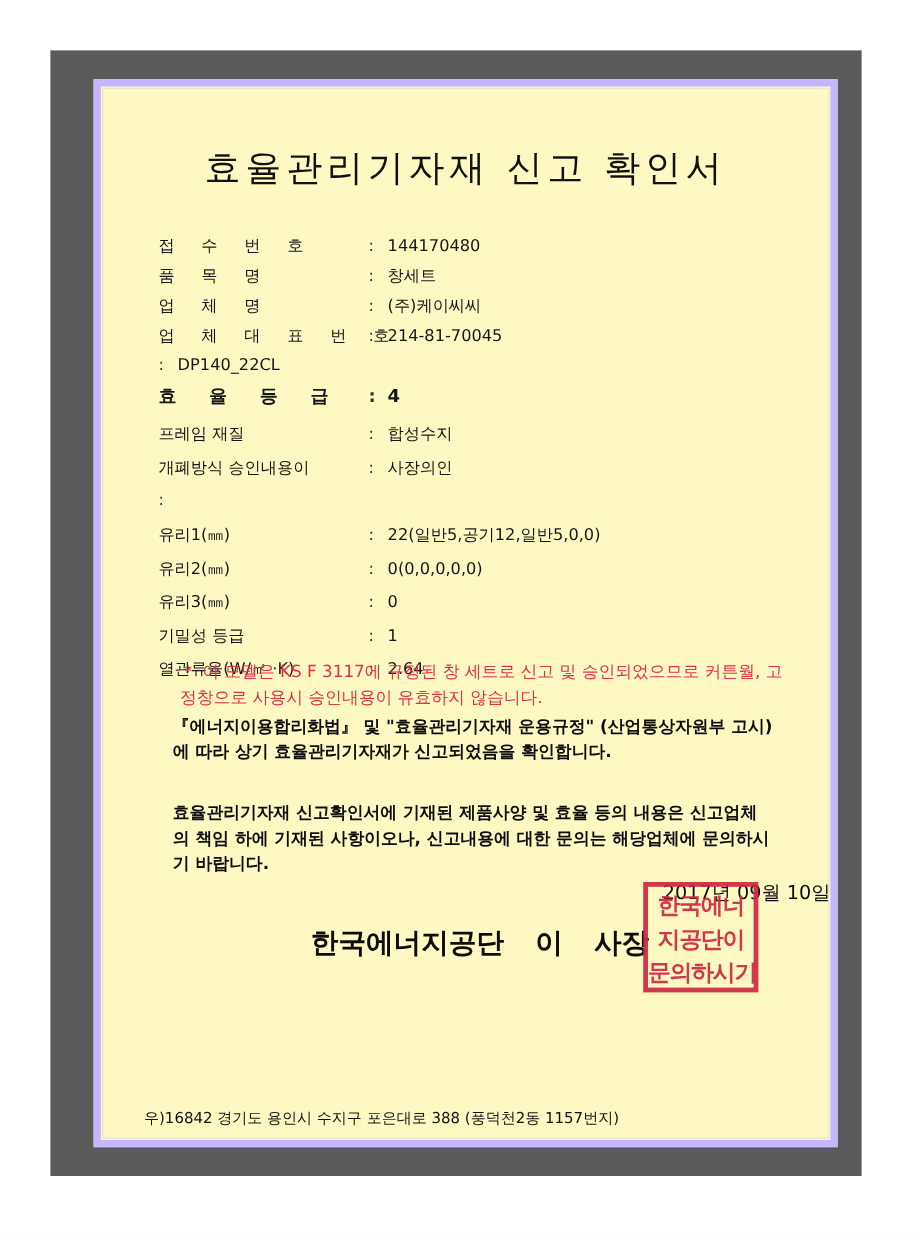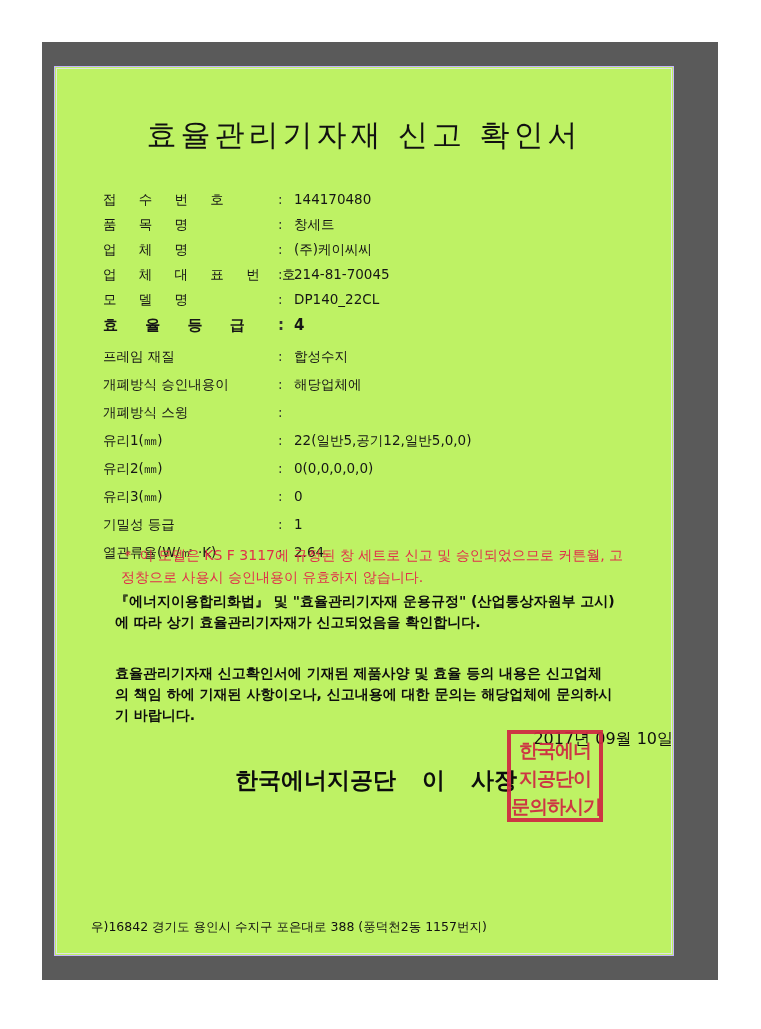--- a/index.html
+++ b/index.html
@@ -11,24 +11,24 @@
   }
   .page-frame{
     position:absolute;
     left:42px;top:42px;
     width:676px;height:938px;
     background:#5a5a5a;
     box-sizing:border-box;
   }
   .paper{
     position:absolute;
-    left:12px;top:24px;
+    left:36px;top:24px;
     width:620px;height:890px;
-    background:#bef264;
-    border:1px solid #c4b5fd;
+    background:#fef9c3;
+    border:6px solid #c4b5fd;
     box-sizing:border-box;
     overflow:hidden;
   }
   .paper-inner{
     position:absolute;
     left:1px;top:1px;right:1px;bottom:1px;
     border:1px solid #e2e2e2;
     box-sizing:border-box;
   }
 
@@ -170,41 +170,39 @@
         <span class="field-label spaced">업    체    명</span>
         <span class="field-colon">:</span>
         <span class="field-value">(주)케이씨씨</span>
       </div>
       <div class="field-row tight">
         <span class="field-label spaced">업 체 대 표 번 호</span>
         <span class="field-colon">:</span>
         <span class="field-value">214-81-70045</span>
       </div>
       <div class="field-row tight">
-        <span class="field-label spaced">모    델    명</span>
         <span class="field-colon">:</span>
         <span class="field-value">DP140_22CL</span>
       </div>
       <div class="field-row grade">
         <span class="field-label">효 율 등 급</span>
         <span class="field-colon">:</span>
         <span class="field-value">4</span>
       </div>
       <div class="field-row">
         <span class="field-label">프레임 재질</span>
         <span class="field-colon">:</span>
         <span class="field-value">합성수지</span>
       </div>
       <div class="field-row">
         <span class="field-label">개폐방식 승인내용이</span>
         <span class="field-colon">:</span>
-        <span class="field-value">해당업체에</span>
-      </div>
-      <div class="field-row">
-        <span class="field-label">개폐방식 스윙</span>
+        <span class="field-value">사장의인</span>
+      </div>
+      <div class="field-row">
         <span class="field-colon">:</span>
         <span class="field-value"></span>
       </div>
       <div class="field-row">
         <span class="field-label">유리1(㎜)</span>
         <span class="field-colon">:</span>
         <span class="field-value">22(일반5,공기12,일반5,0,0)</span>
       </div>
       <div class="field-row">
         <span class="field-label">유리2(㎜)</span>

